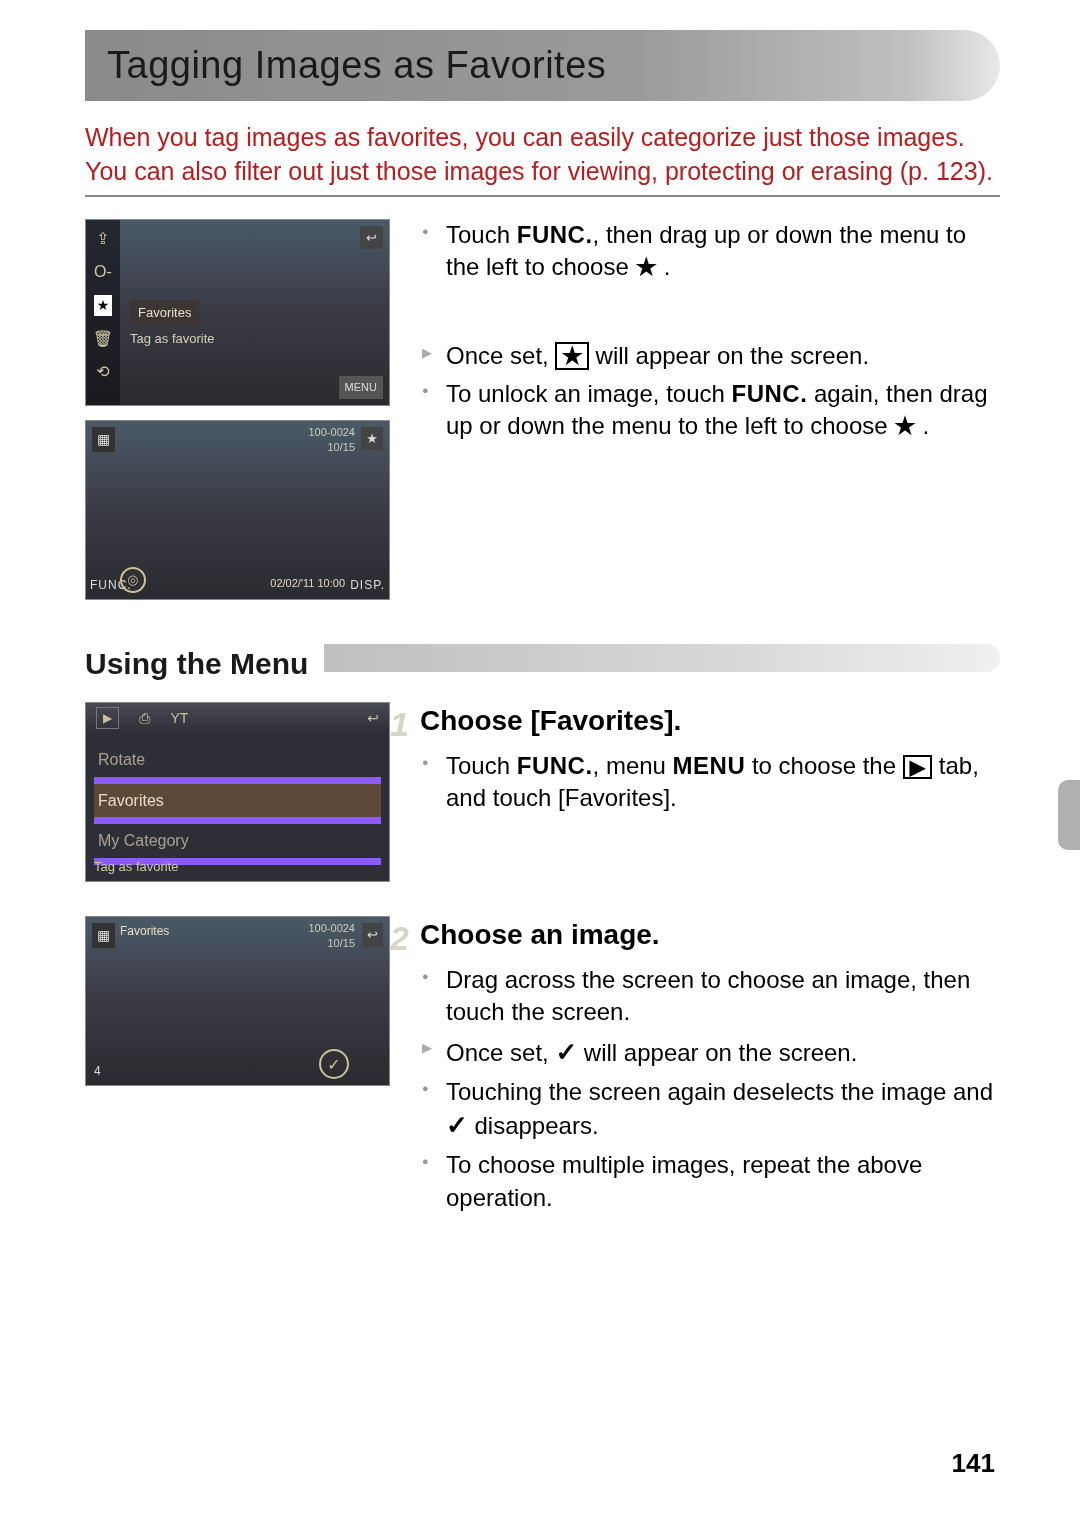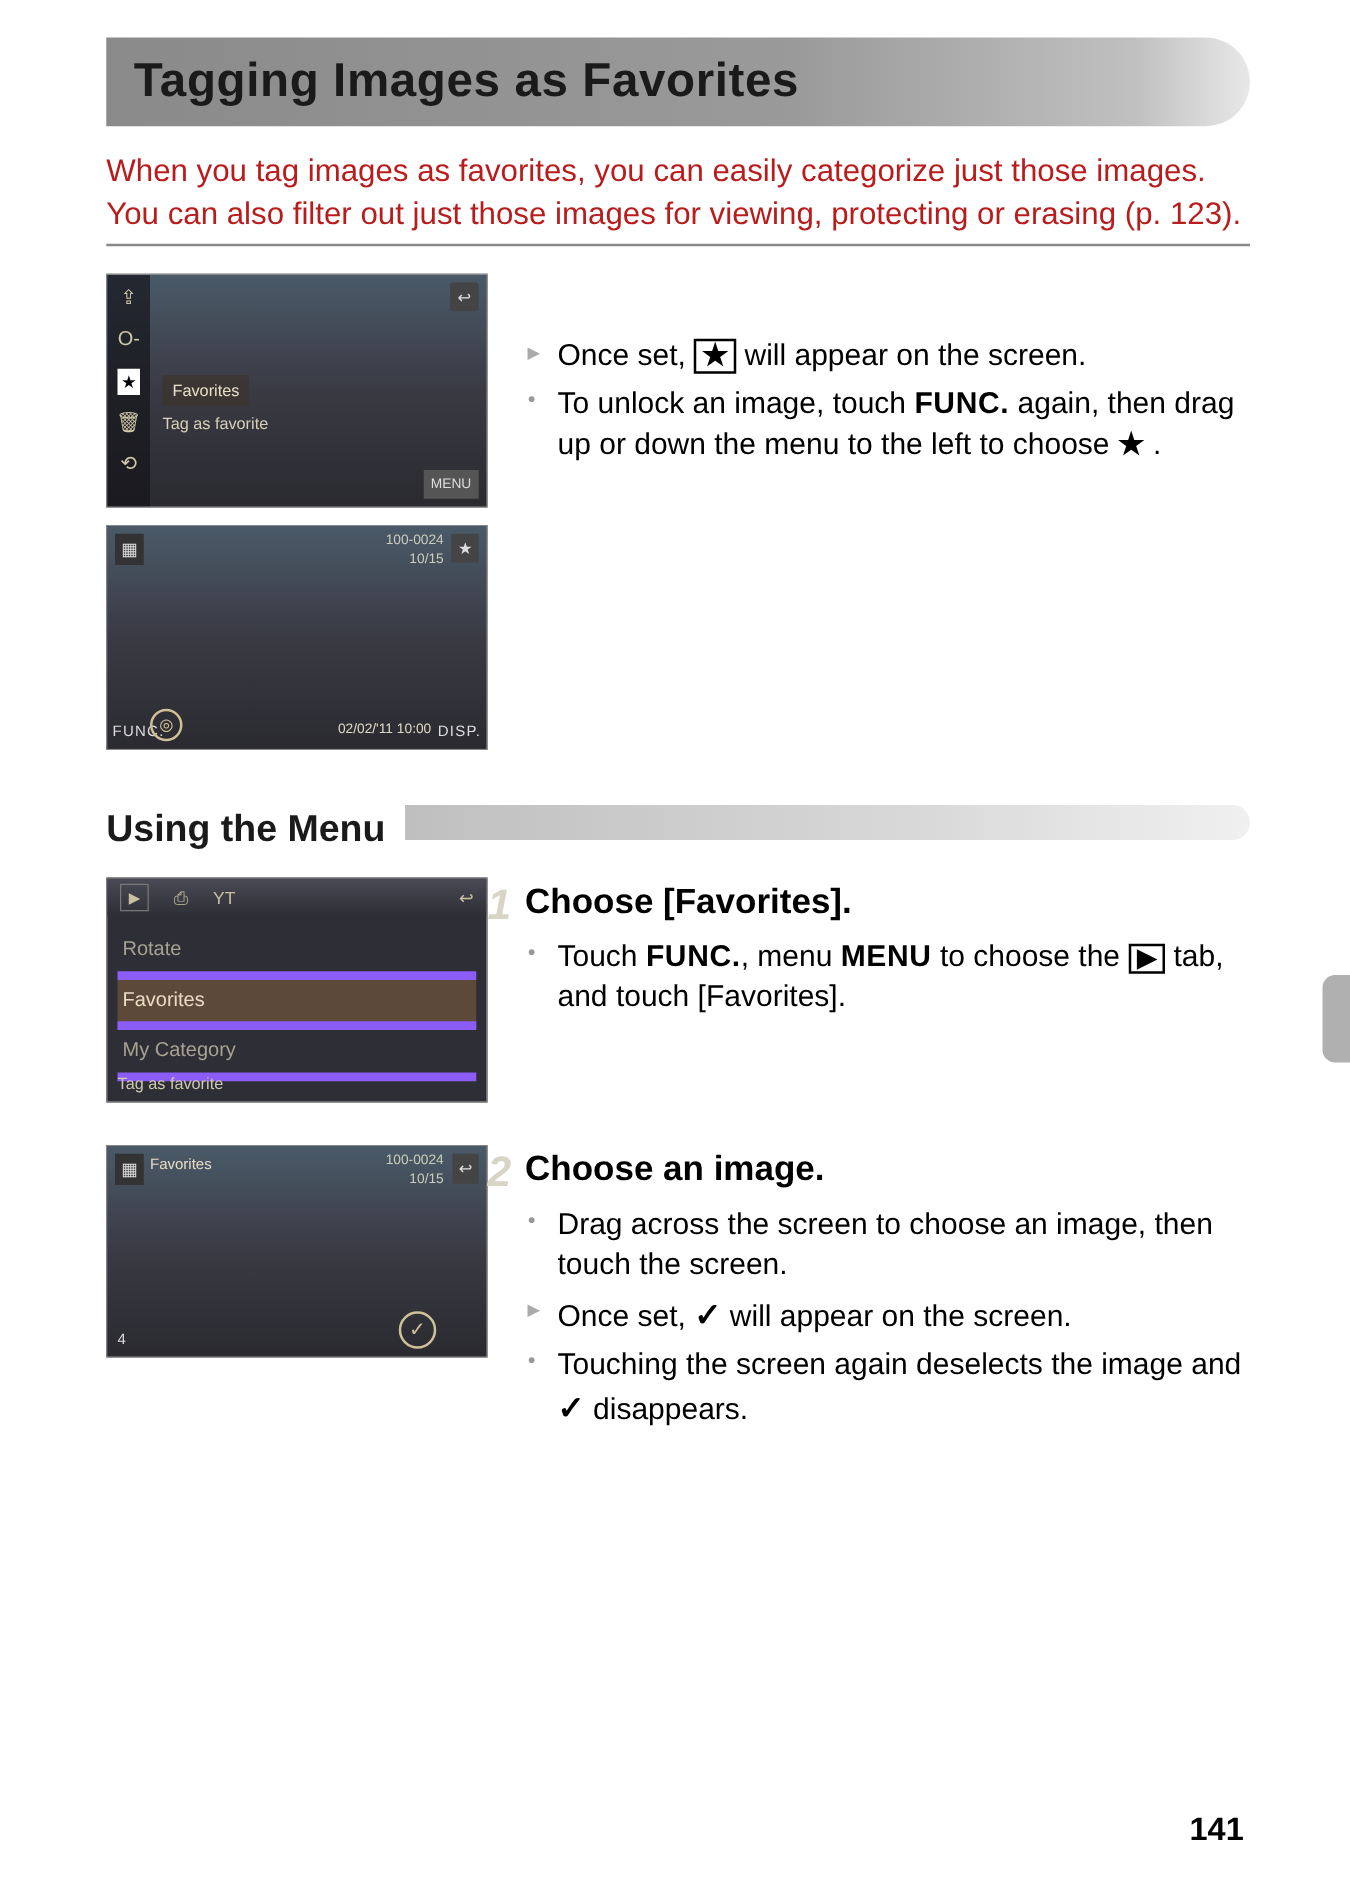--- a/index.html
+++ b/index.html
@@ -15,21 +15,21 @@
     position: relative;
   }
   .title-bar {
     background: linear-gradient(90deg, #8a8a8a 0%, #9a9a9a 60%, #c0c0c0 90%, #e8e8e8 100%);
     border-radius: 0 40px 40px 0;
     padding: 10px 22px;
     margin-bottom: 20px;
   }
   .title-bar h1 {
     font-size: 38px;
-    font-weight: 700;
+    font-weight: 400;
     color: #1a1a1a;
     letter-spacing: 0.5px;
   }
   .intro {
     font-size: 25px;
     color: #b91c1c;
     margin-bottom: 6px;
   }
   hr.sep {
     border: none;
@@ -209,20 +209,25 @@
       </div>
       <div class="s2-tr2">★</div>
       <div class="s2-func">FUNC.</div>
       <div class="s2-circle">◎</div>
       <div class="s2-date">02/02/'11   10:00</div>
       <div class="s2-disp">DISP.</div>
     </div>
   </div>
 
   <div class="col-right">
+    <ul class="bullet-list">
+      <li>
+        <span>Touch </span><span class="func">FUNC.</span><span>, then drag up or down the menu to the left to choose </span><span class="sym-star">★</span><span> .</span>
+      </li>
+    </ul>
     <div style="height:50px"></div>
     <ul class="bullet-list">
       <li class="arrow">
         <span>Once set, </span><span class="sym-star-box">★</span><span> will appear on the screen.</span>
       </li>
       <li>
         <span>To unlock an image, touch </span><span class="func">FUNC.</span><span> again, then drag up or down the menu to the left to choose </span><span class="sym-star">★</span><span> .</span>
       </li>
     </ul>
   </div>
@@ -280,18 +285,19 @@
     <span class="stepnum">2</span>
     <h2 class="step-title">Choose an image.</h2>
     <ul class="bullet-list">
       <li>Drag across the screen to choose an image, then touch the screen.</li>
       <li class="arrow">
         <span>Once set, </span><span class="sym-check">✓</span><span> will appear on the screen.</span>
       </li>
       <li>
         <span>Touching the screen again deselects the image and </span><span class="sym-check">✓</span><span> disappears.</span>
       </li>
+      <li>To choose multiple images, repeat the above operation.</li>
     </ul>
   </div>
 </div>
 
 <div class="right-tab"></div>
 <div class="page-num">141</div>
 
 </body></html>

